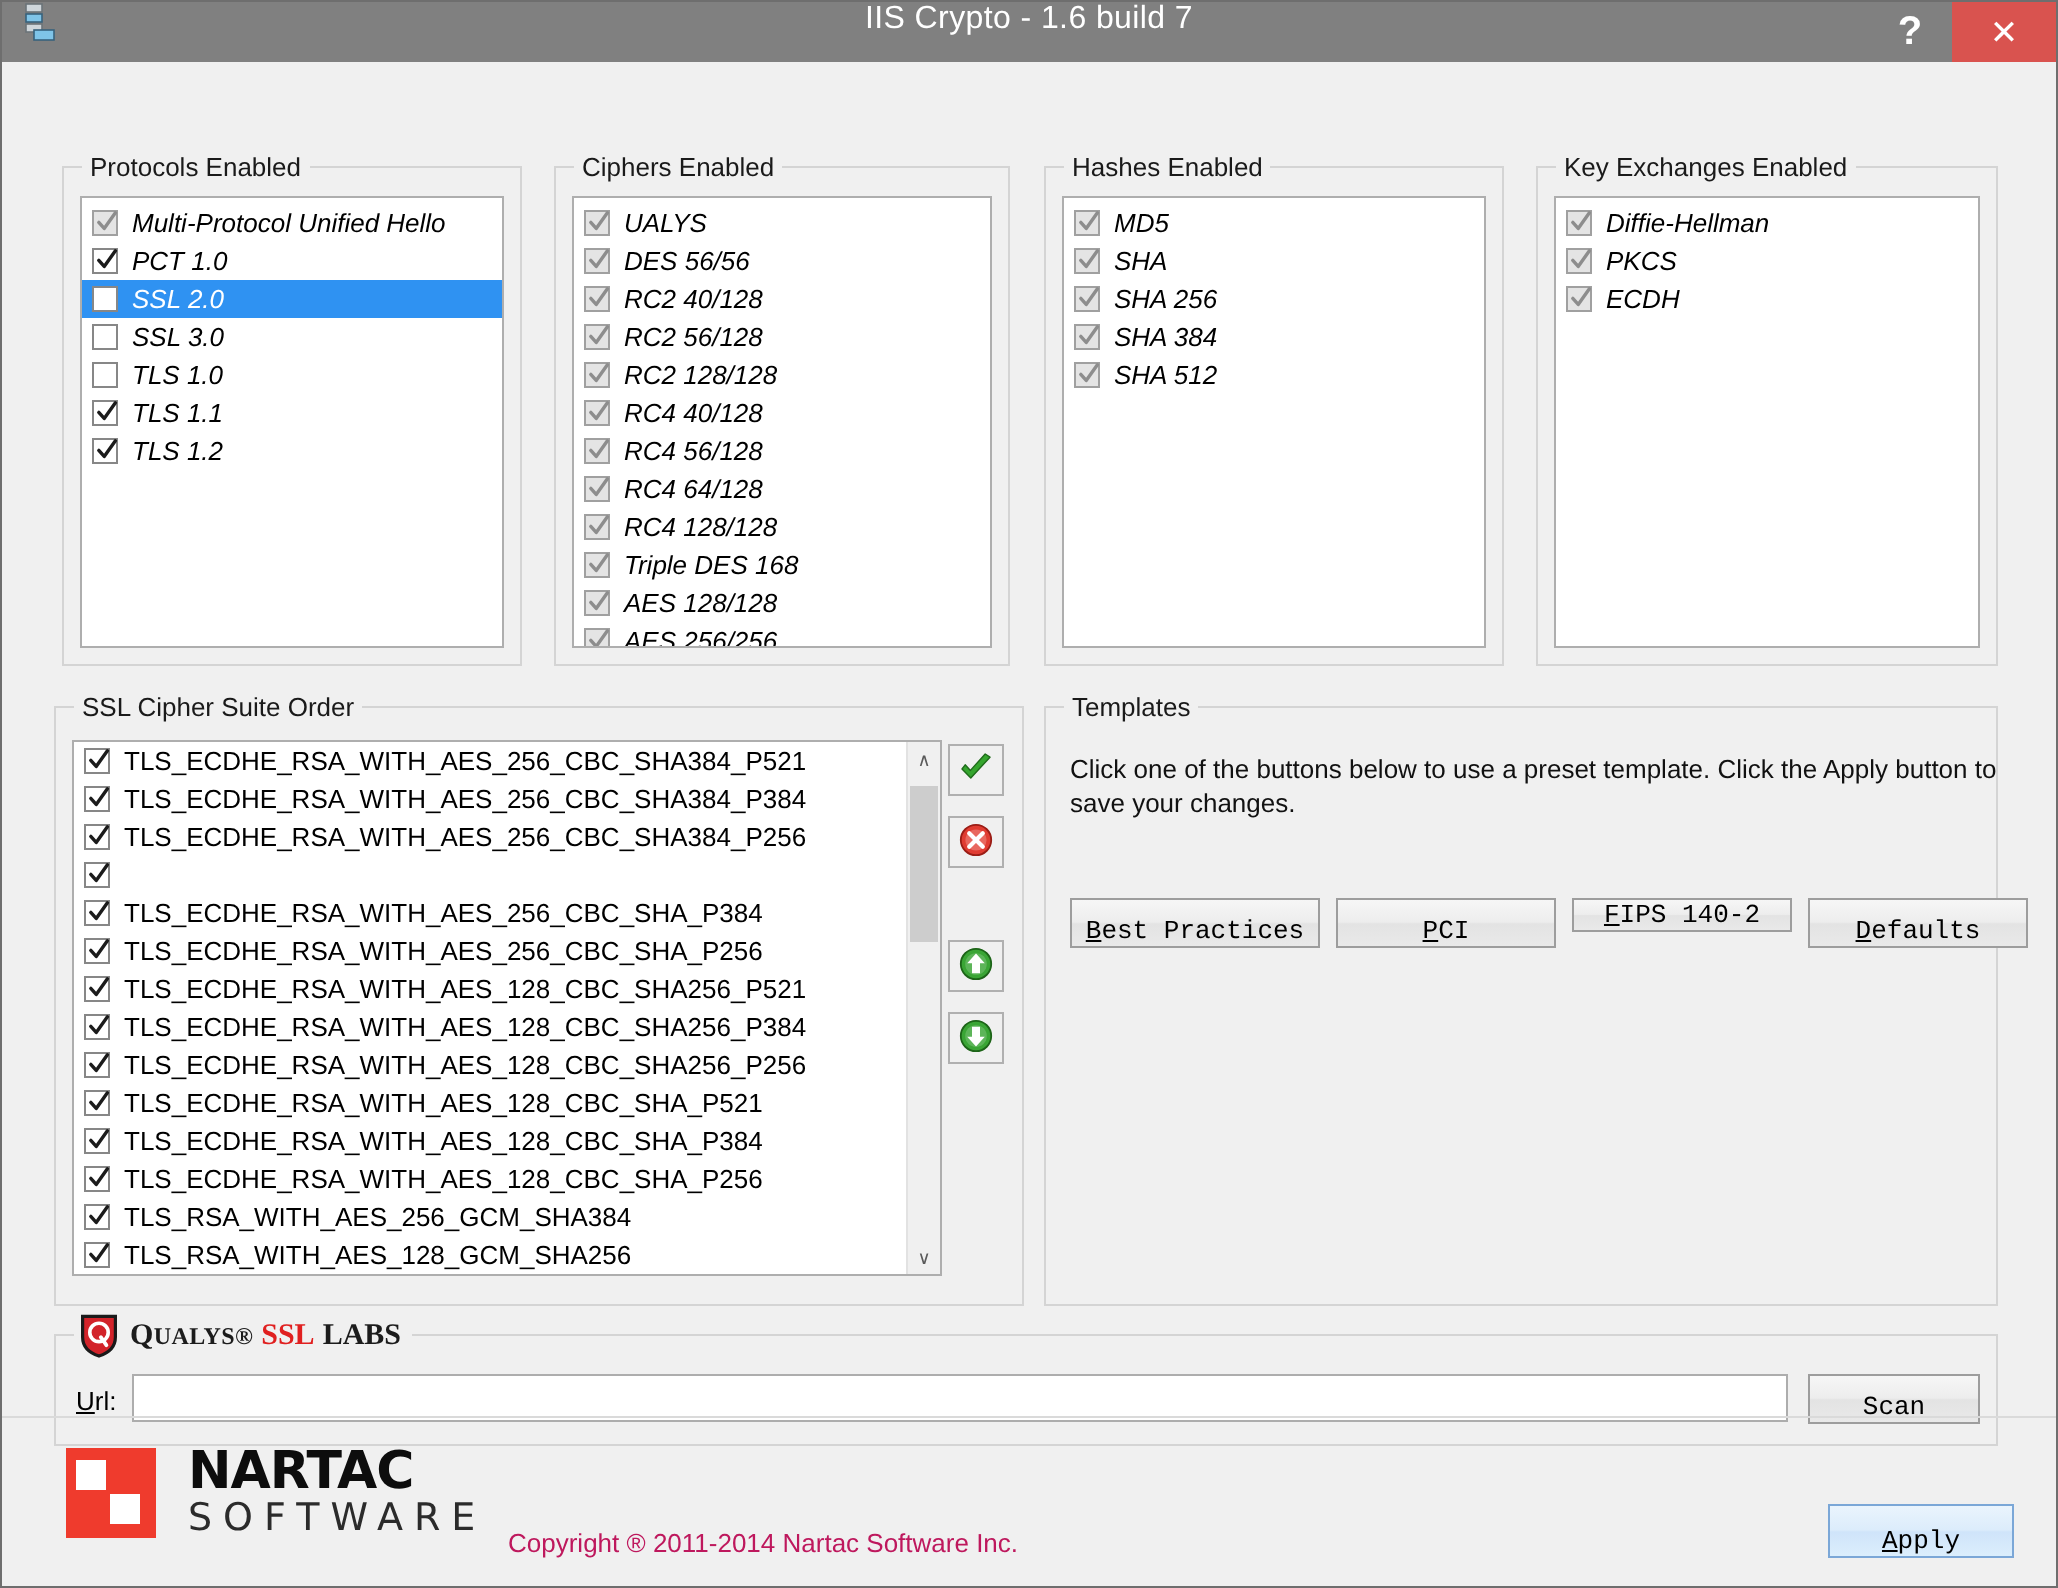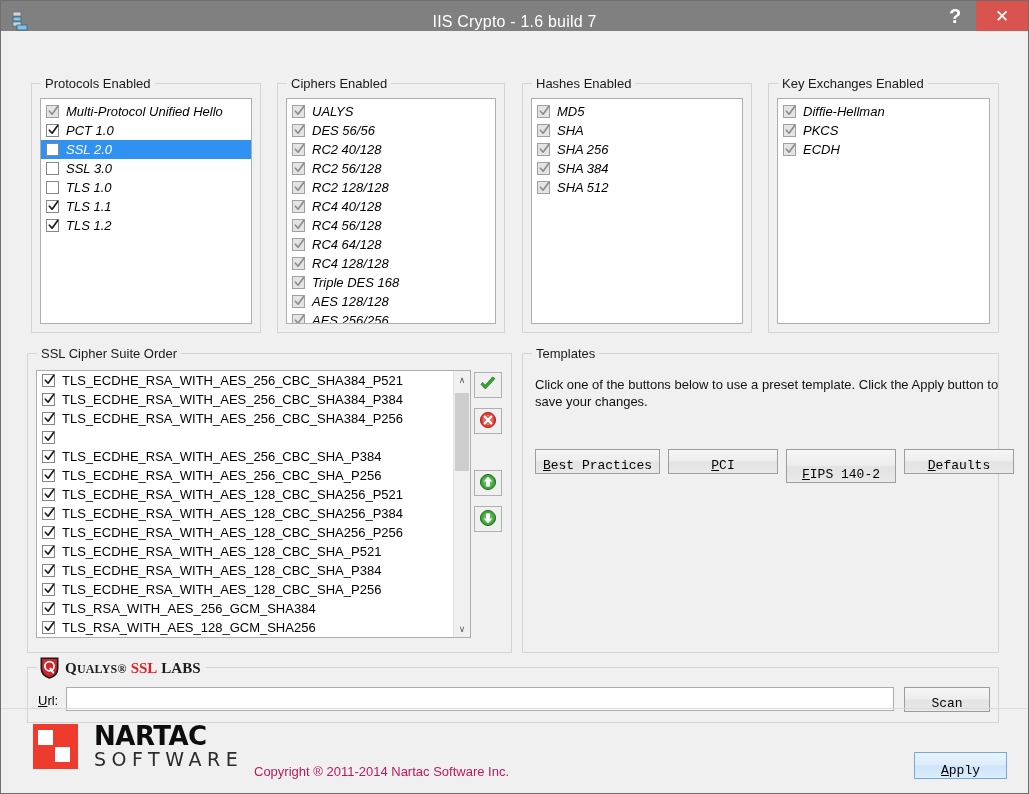--- a/index.html
+++ b/index.html
@@ -26,21 +26,21 @@
     position: relative;
     display: flex;
     flex-direction: column;
   }
 
   
   .titlebar {
     height: 30px;
     background: #808080;
     display: flex;
-    align-items: flex-end;
+    align-items: flex-start;
     position: relative;
     flex: 0 0 auto;
   }
   .win-icon {
     width: 18px;
     height: 20px;
     margin-left: 10px;
     position: relative;
     flex: 0 0 auto;
   }
@@ -862,21 +862,21 @@
     <div class="group" style="left:521px; top:322px; width:477px; height:300px;">
       <div class="group-title">Templates</div>
       <div class="tmpl-desc">Click one of the buttons below to use a preset template. Click the Apply button to save your changes.</div>
 
       <div class="btn" style="position:absolute; left:12px; top:95px; width:125px; height:25px;">
         <span><span class="accel">B</span><span>est Practices</span></span>
       </div>
       <div class="btn" style="position:absolute; left:145px; top:95px; width:110px; height:25px;">
         <span><span class="accel">P</span><span>CI</span></span>
       </div>
-      <div class="btn" style="position:absolute; left:263px; top:95px; width:110px; height:34px;">
+      <div class="btn" style="position:absolute; left:263px; top:95px; width:110px; height:17px;">
         <span><span class="accel">F</span><span>IPS 140-2</span></span>
       </div>
       <div class="btn" style="position:absolute; left:381px; top:95px; width:110px; height:25px;">
         <span><span class="accel">D</span><span>efaults</span></span>
       </div>
     </div>
 
     <div class="group" style="left:26px; top:636px; width:972px; height:56px;">
       <div class="qualys-title">
         <span class="q-shield">

